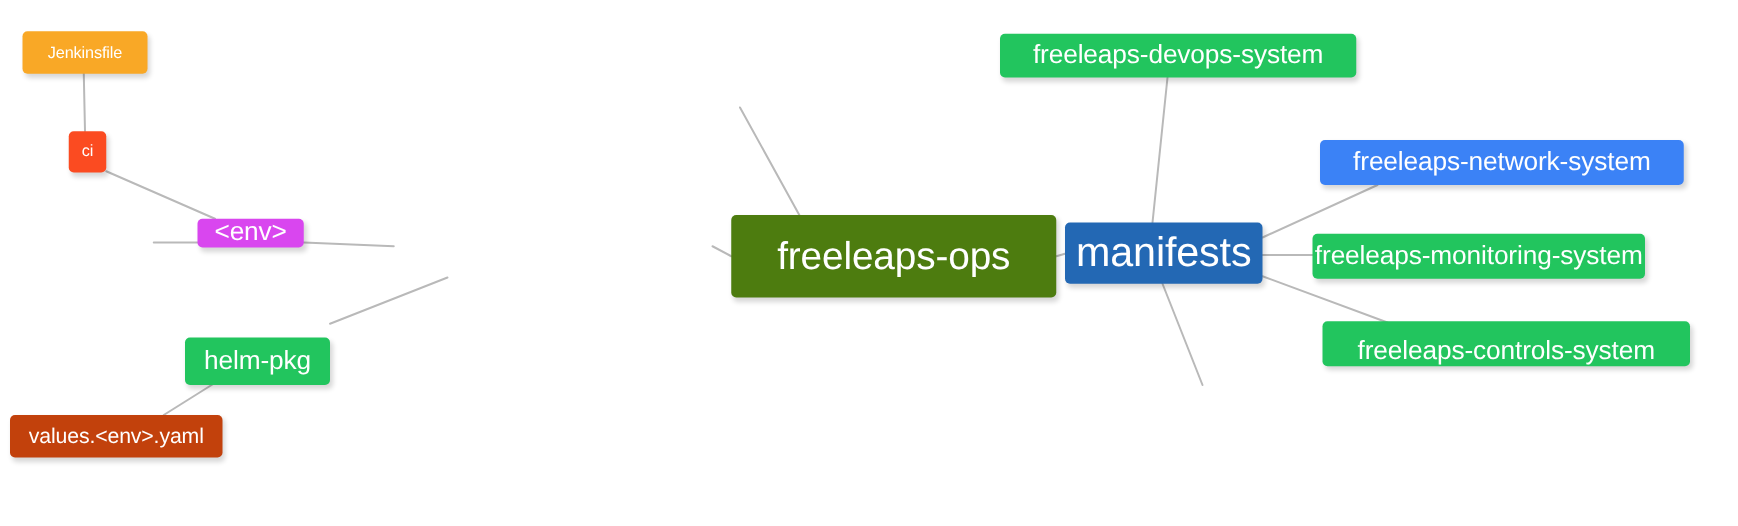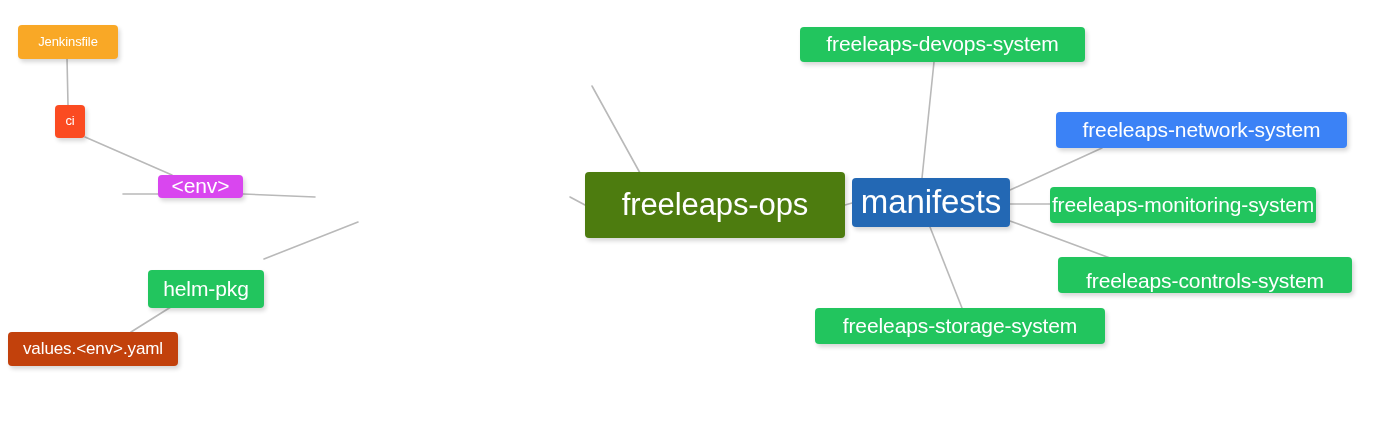--- a/index.html
+++ b/index.html
@@ -133,17 +133,14 @@
   </div>
 
   <div class="node tier-l2" style="left:1050px; top:187px; width:266px; height:36px; background:#22c55e;text-align:center;">
     <span class="node-label">freeleaps-monitoring-system</span>
   </div>
 
   <div class="node tier-l2" style="left:1058px; top:257px; width:294px; height:36px; background:#22c55e;align-items:flex-end;">
     <span class="node-label">freeleaps-controls-system</span>
   </div>
 
-  <div class="node tier-l2" style="left:815px; top:308px; width:290px; height:36px; background:#22c55e;">
-    <span class="node-label">freeleaps-storage-system</span>
-  </div>
 
 </div>
 
 </body></html>

